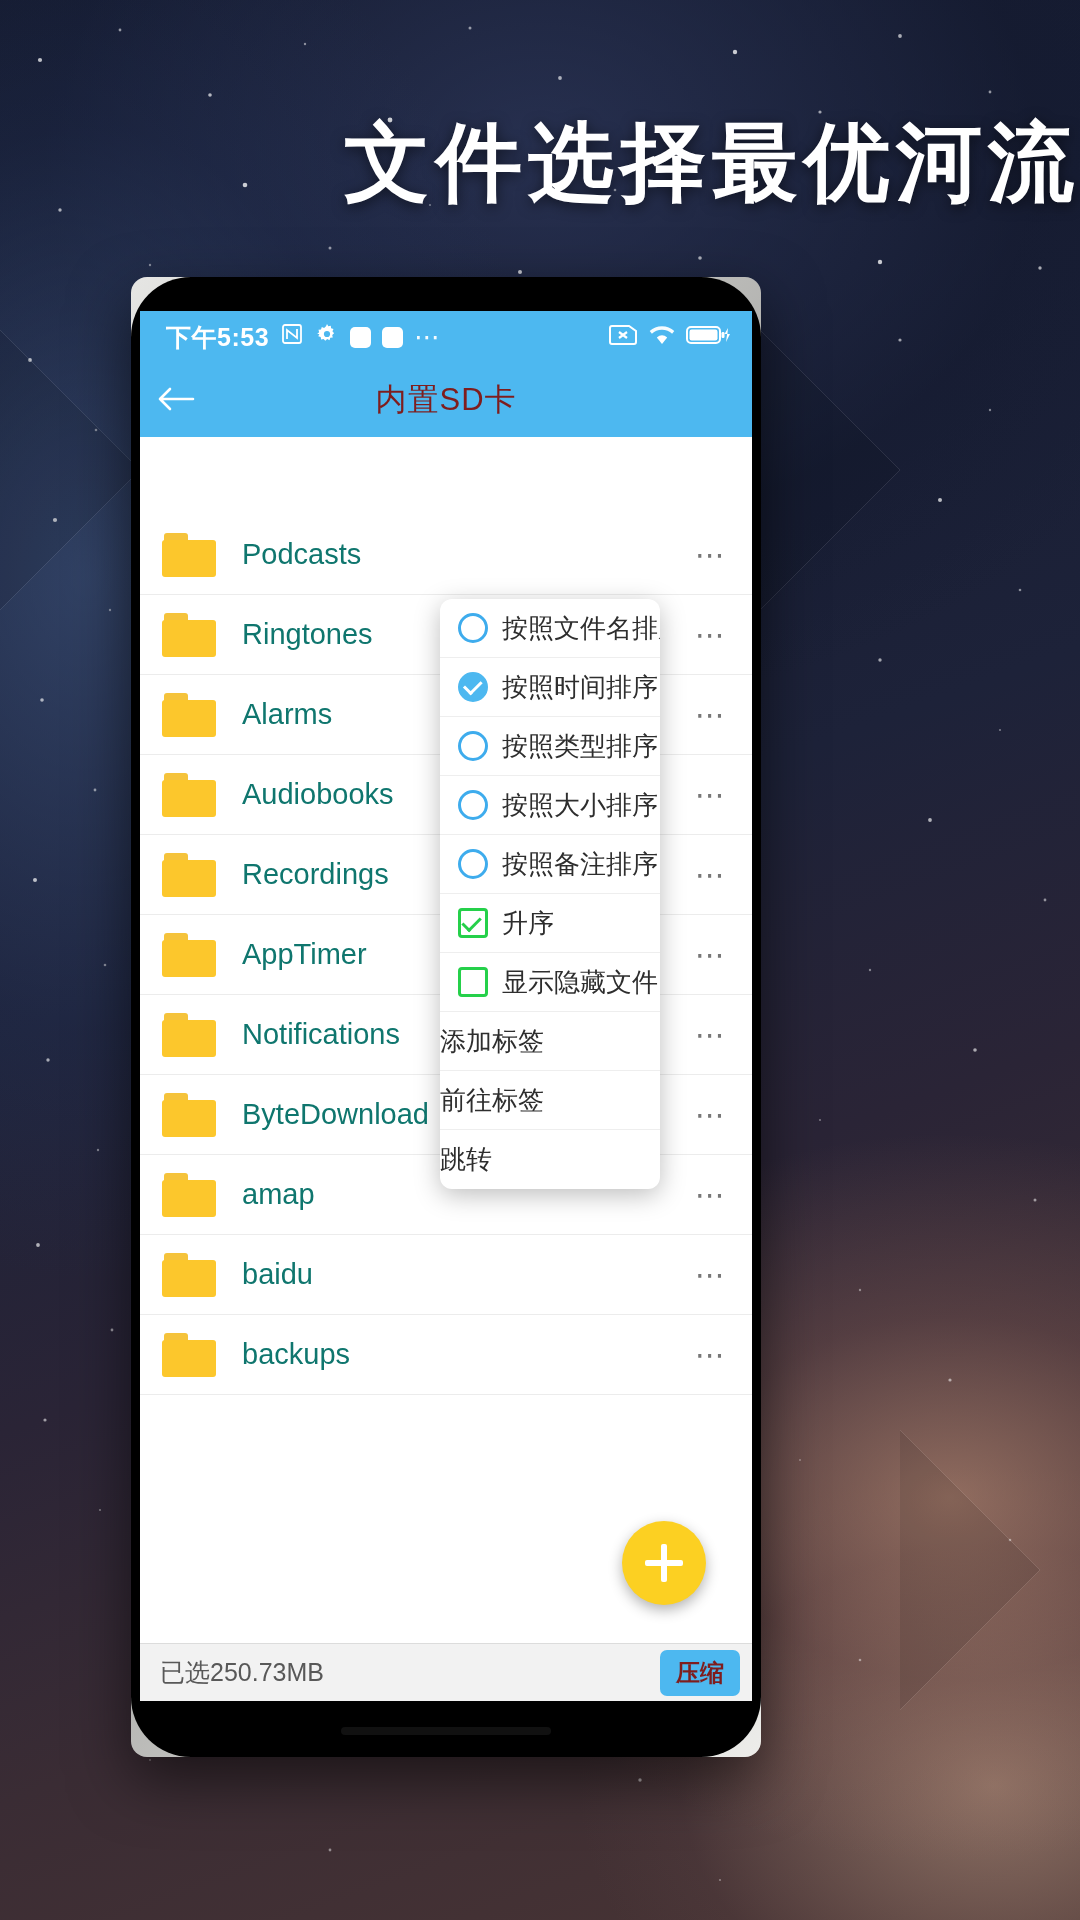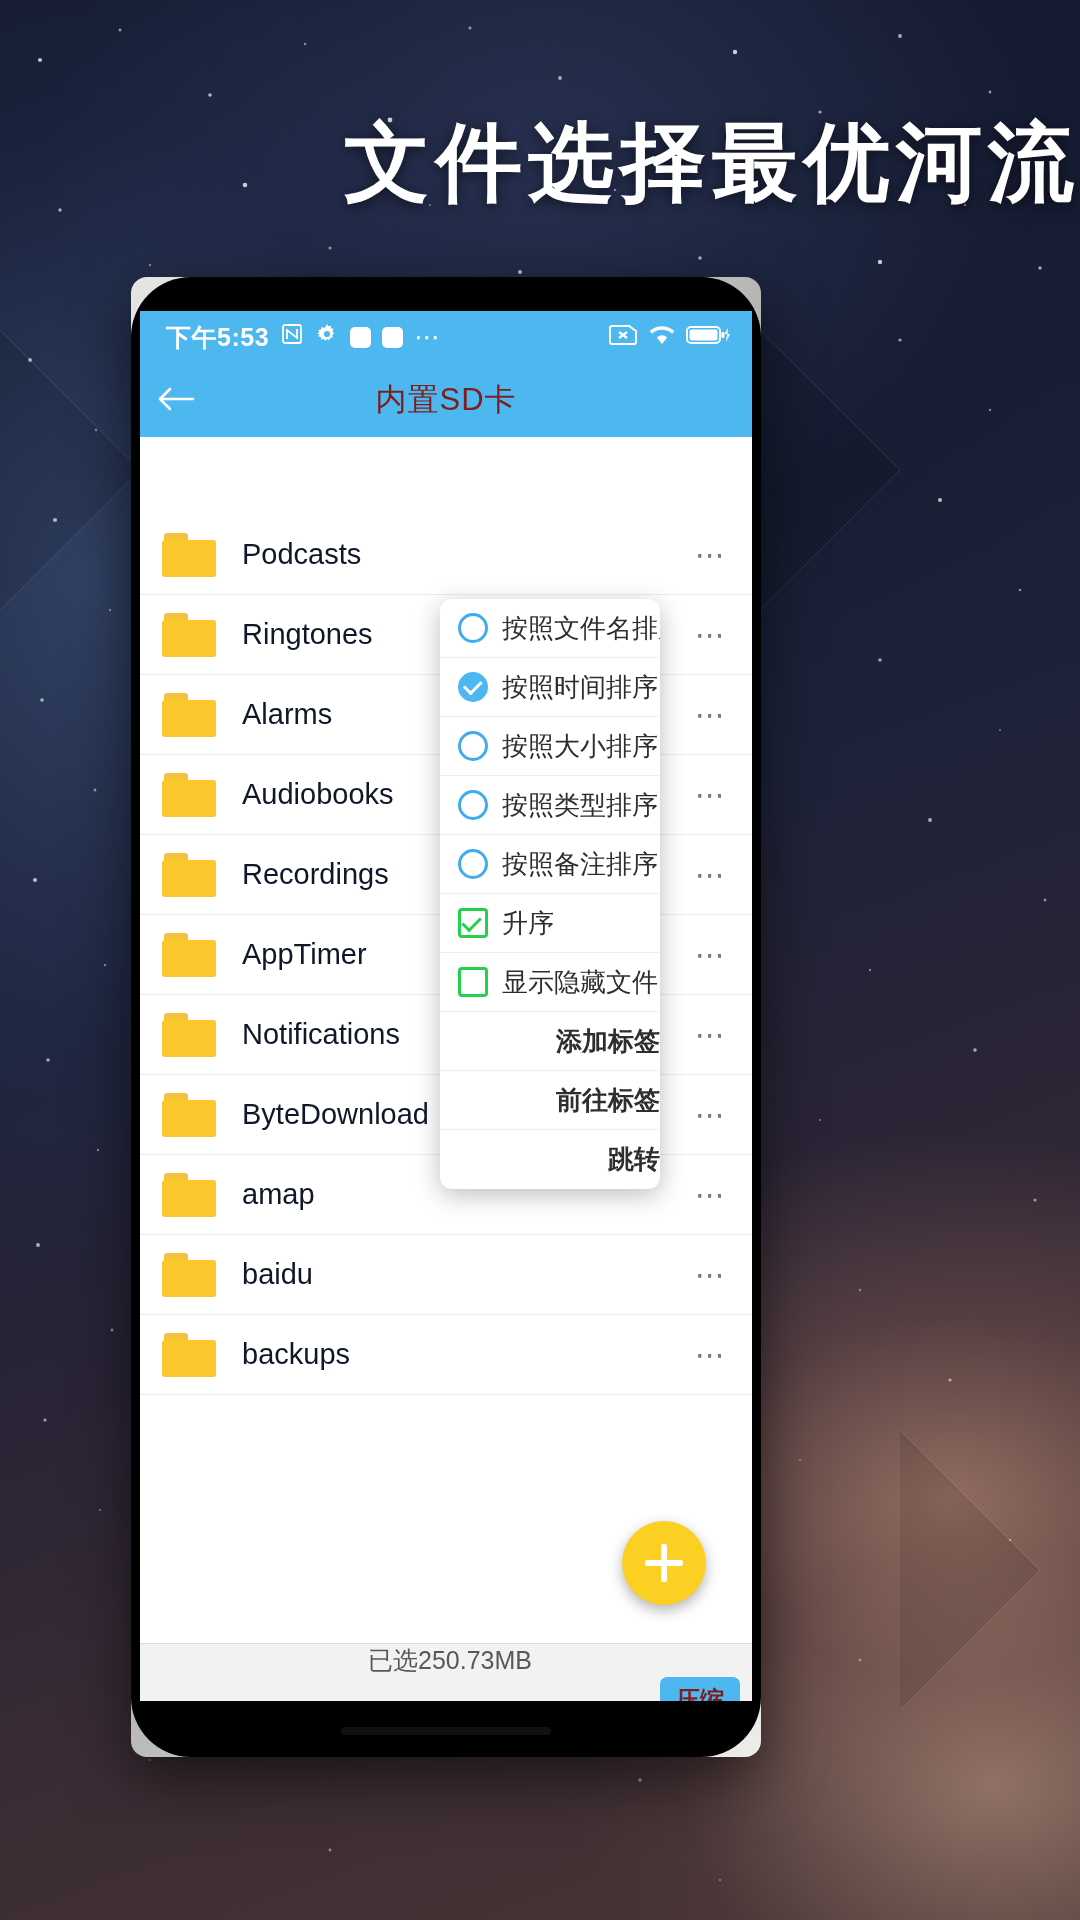--- a/index.html
+++ b/index.html
@@ -149,21 +149,21 @@
     position: absolute; left: 2px; top: 0; width: 24px; height: 9px;
     background: #f5c33b; border-radius: 3px 3px 0 0;
   }
   .folder-ico .body {
     position: absolute; left: 0; top: 7px; width: 54px; height: 37px;
     background: #fcc72c; border-radius: 3px;
   }
   .file-name {
     margin-left: 24px;
     font-size: 29px;
-    color: #0f172a;
+    color: #0f766e;
     font-family: "Liberation Sans", sans-serif;
     white-space: nowrap;
   }
   .row-more {
     margin-left: auto;
     font-size: 30px; color: #777; letter-spacing: 3px;
     padding: 0 10px;
   }
 
   
@@ -181,21 +181,21 @@
     height: 59px;
     display: flex; align-items: center;
     padding: 0 14px 0 18px;
     border-bottom: 1px solid #eeeeee;
     font-size: 26px;
     color: #2e2e2e;
     gap: 14px;
     white-space: nowrap;
   }
   .menu-item:last-child { border-bottom: none; }
-  .menu-item.plain { justify-content: flex-end; padding: 0; font-weight: bold; }
+  .menu-item.plain { justify-content: flex-start; padding: 0; }
 
   .radio {
     width: 30px; height: 30px; border-radius: 50%;
     border: 3px solid #3eaced; flex: none;
     background: #fff;
   }
   .radio.on {
     background: #4db8f0; border-color: #4db8f0;
     display: flex; align-items: center; justify-content: center;
   }
@@ -237,21 +237,20 @@
 
   
   #bottombar {
     position: absolute;
     left: 0; right: 0; bottom: 0;
     height: 58px;
     background: #f2f2f2;
     border-top: 1px solid #dcdcdc;
     display: flex; align-items: center;
     padding: 0 12px 0 20px;
-    flex-direction: column;
   }
   #selected-size { font-size: 25px; color: #585858; }
   #compress-btn {
     margin-left: auto;
     background: #4db8f0;
     color: #7f1d1d;
     font-size: 24px;
     padding: 7px 16px;
     border-radius: 7px;
     font-weight: bold;
@@ -494,25 +493,25 @@
       <div class="menu-item">
             <span class="radio"></span>
             <span>按照文件名排序</span>
           </div>
           <div class="menu-item">
             <span class="radio on"></span>
             <span>按照时间排序</span>
           </div>
           <div class="menu-item">
             <span class="radio"></span>
-            <span>按照大小排序</span>
+            <span>按照类型排序</span>
           </div>
           <div class="menu-item">
             <span class="radio"></span>
-            <span>按照类型排序</span>
+            <span>按照大小排序</span>
           </div>
           <div class="menu-item">
             <span class="radio"></span>
             <span>按照备注排序</span>
           </div>
           <div class="menu-item">
             <span class="cbox on"></span>
             <span>升序</span>
           </div>
           <div class="menu-item">

